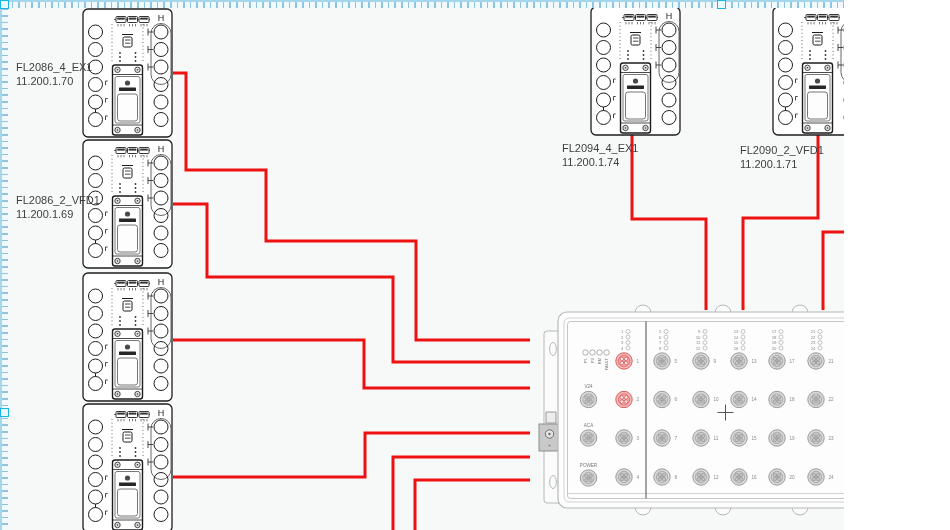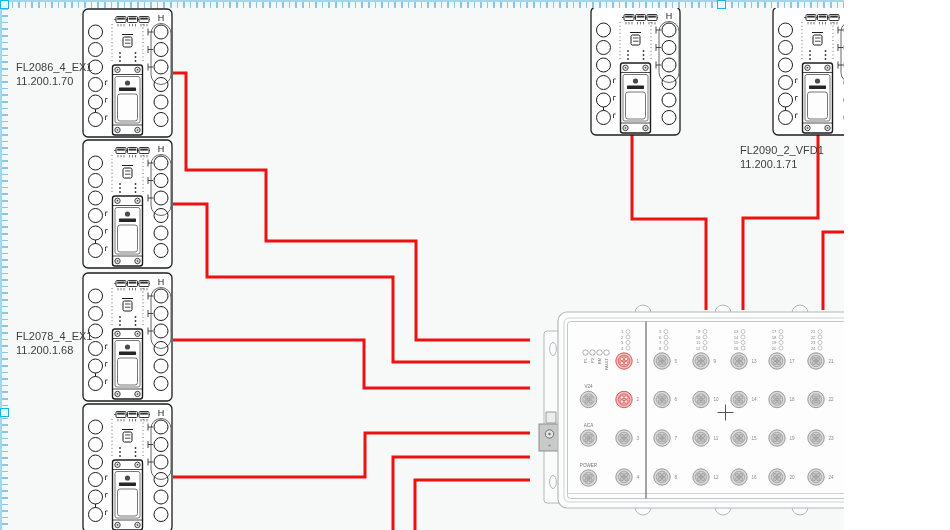--- a/index.html
+++ b/index.html
@@ -526,23 +526,27 @@
           </g>
           <path d="M717.5 412.5 h16 M725.5 404.5 v16" stroke="#555" stroke-width="1" fill="none"></path>
         </g>
     </g>
   </svg>
 
   <div class="dev-label" style="left:16px;top:61px">
     <div>FL2086_4_EX1</div>
     <div>11.200.1.70</div>
   </div>
-  <div class="dev-label" style="left:16px;top:330px">
-    <div>FL2078_4_EX1</div>
-    <div>11.200.1.68</div>
+  <div class="dev-label" style="left:16px;top:194px">
+    <div>FL2086_2_VFD1</div>
+    <div>11.200.1.69</div>
+  </div>
+  <div class="dev-label" style="left:562px;top:142px">
+    <div>FL2094_4_EX1</div>
+    <div>11.200.1.74</div>
   </div>
   <div class="dev-label" style="left:740px;top:144px">
     <div>FL2090_2_VFD1</div>
     <div>11.200.1.71</div>
   </div>
   <div class="dev-label" style="left:915px;top:142px">
     <div>FL2090_4</div>
     <div>11.200.1.</div>
   </div>
 

